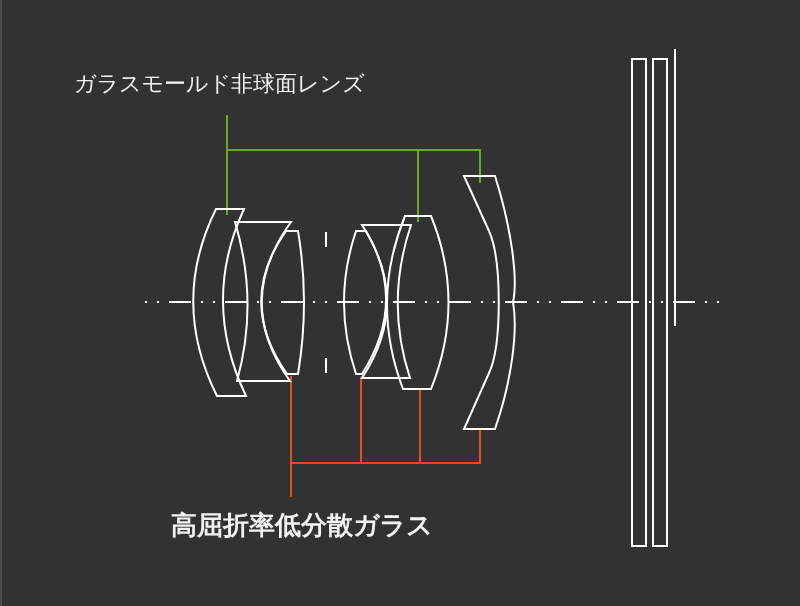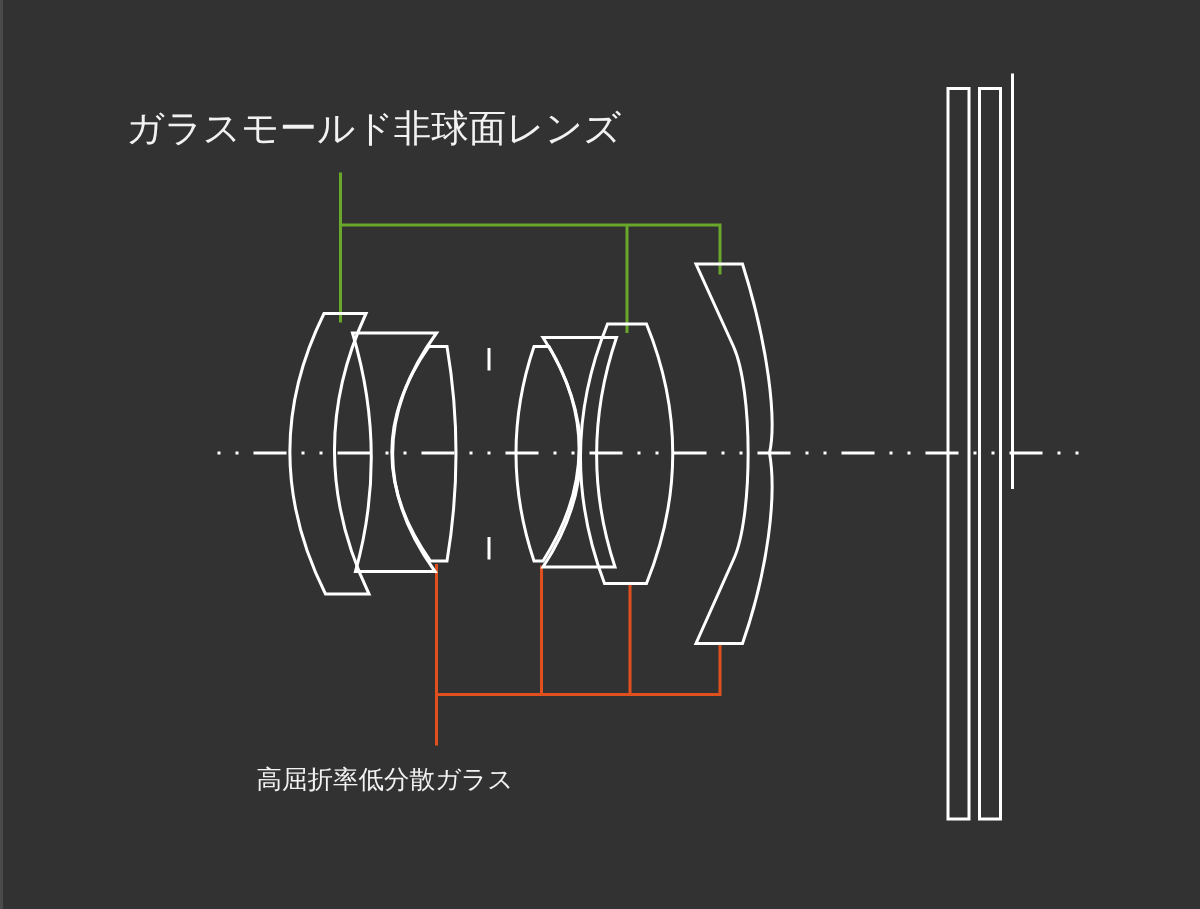--- a/index.html
+++ b/index.html
@@ -31,28 +31,29 @@
     left: 0; top: 0;
   }
   .label {
     position: absolute;
     color: #f2f2f2;
     white-space: nowrap;
     letter-spacing: 0px;
     line-height: 1;
   }
   .label-aspheric {
-    left: 84px;
+    left: 74px;
     top: 73px;
-    font-size: 25px;
+    font-size: 22px;
   }
   .label-hr-ld {
     left: 171px;
     top: 512px;
-    font-size: 17px;
+    font-size: 26px;
+    font-weight: bold;
   }
 </style>
 </head>
 <body>
 
 <div class="canvas">
   <div class="left-edge"></div>
 
   <svg width="800" height="606" viewBox="0 0 800 606">
 

